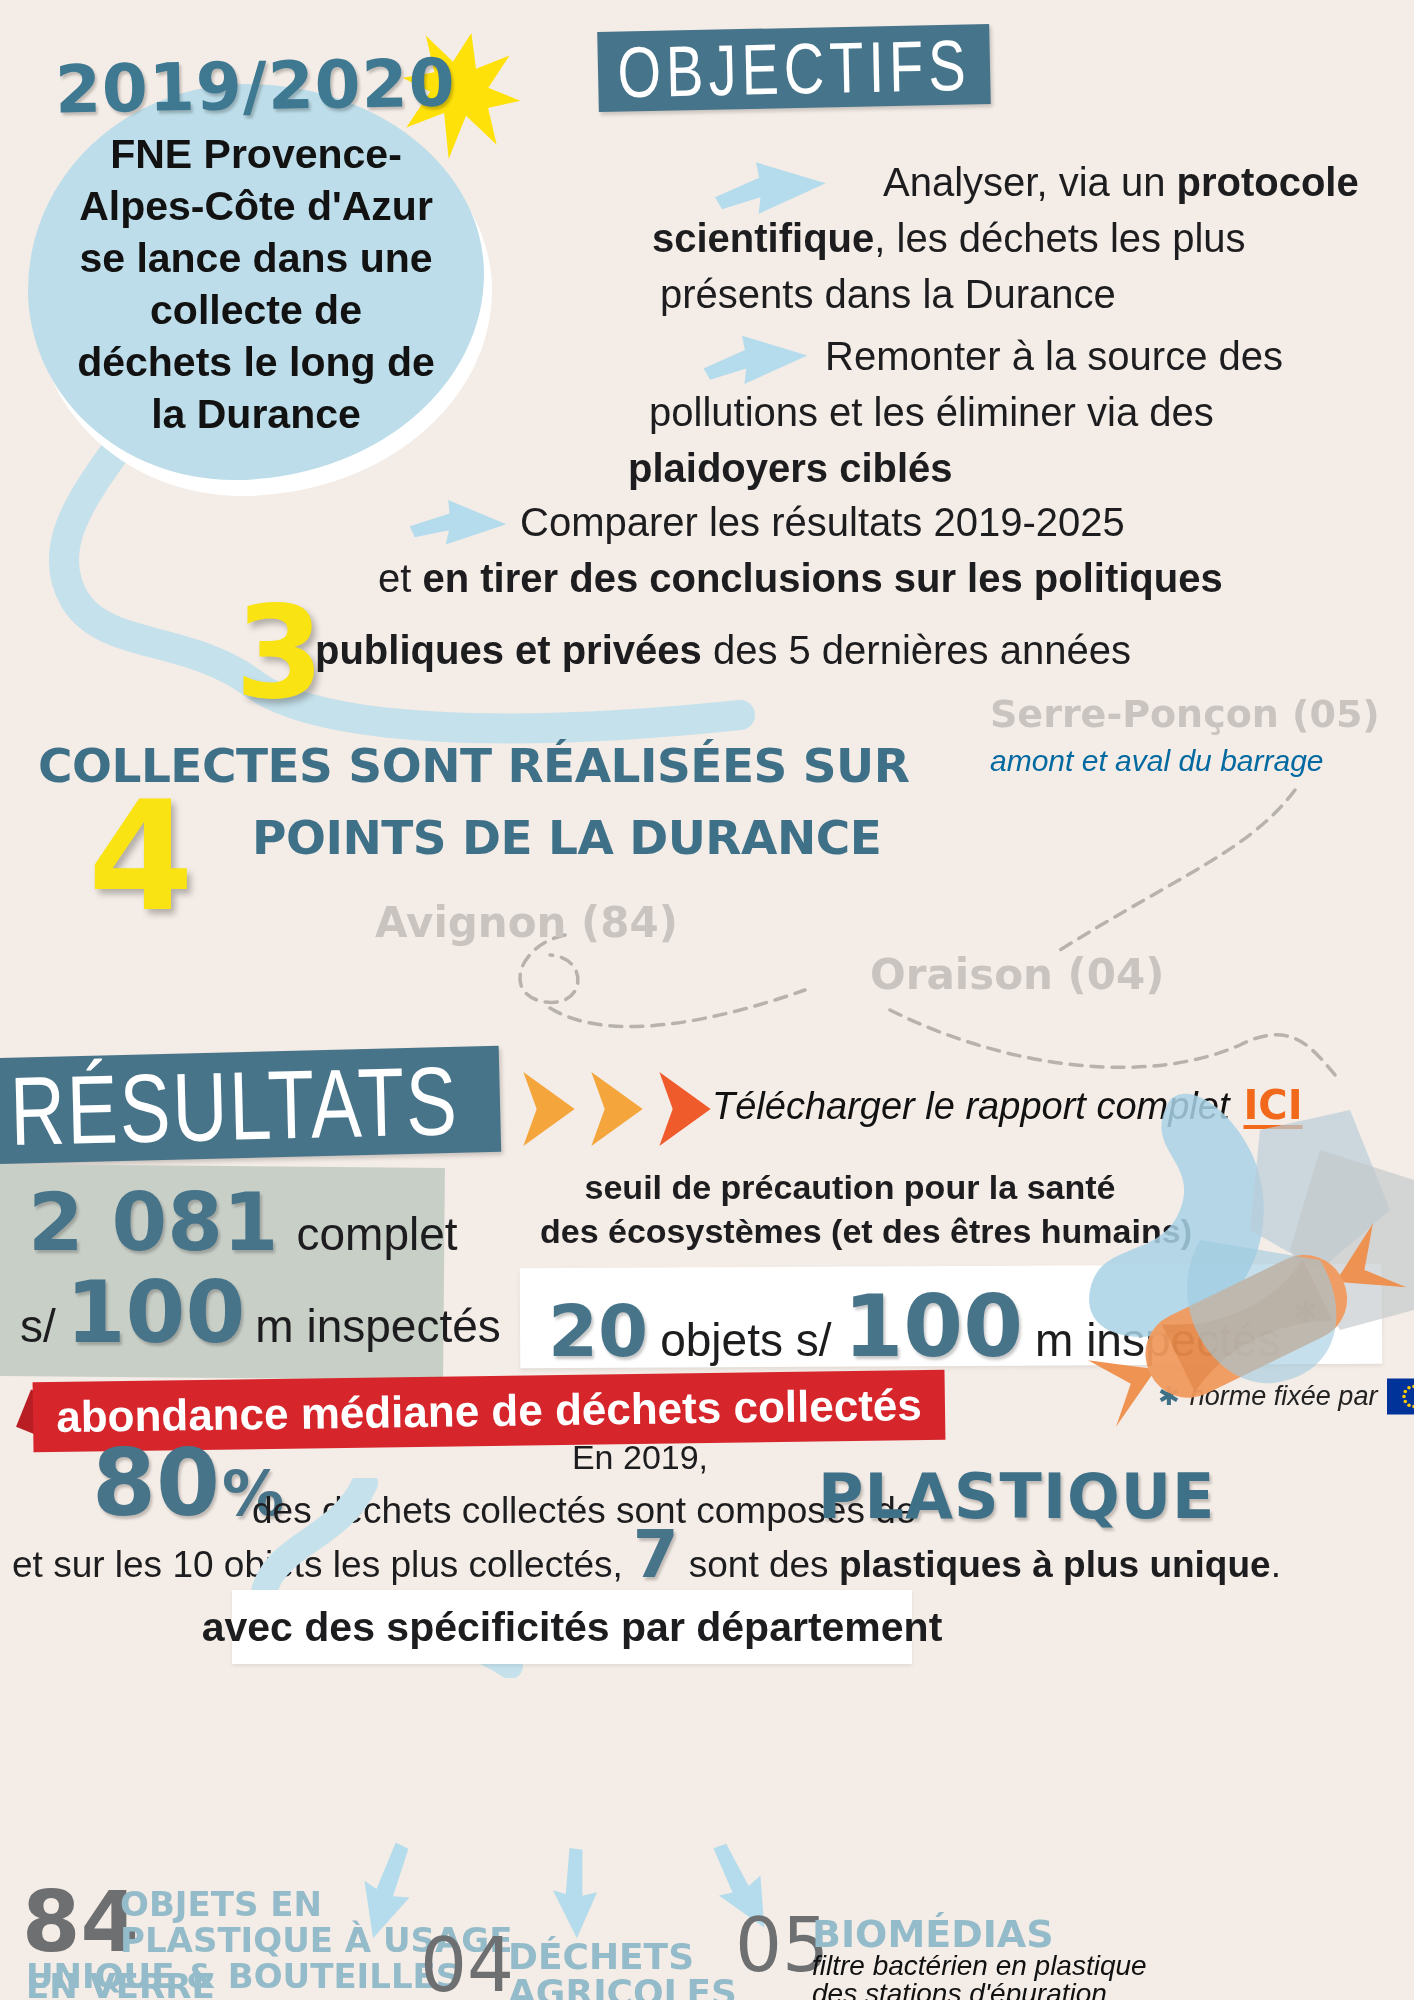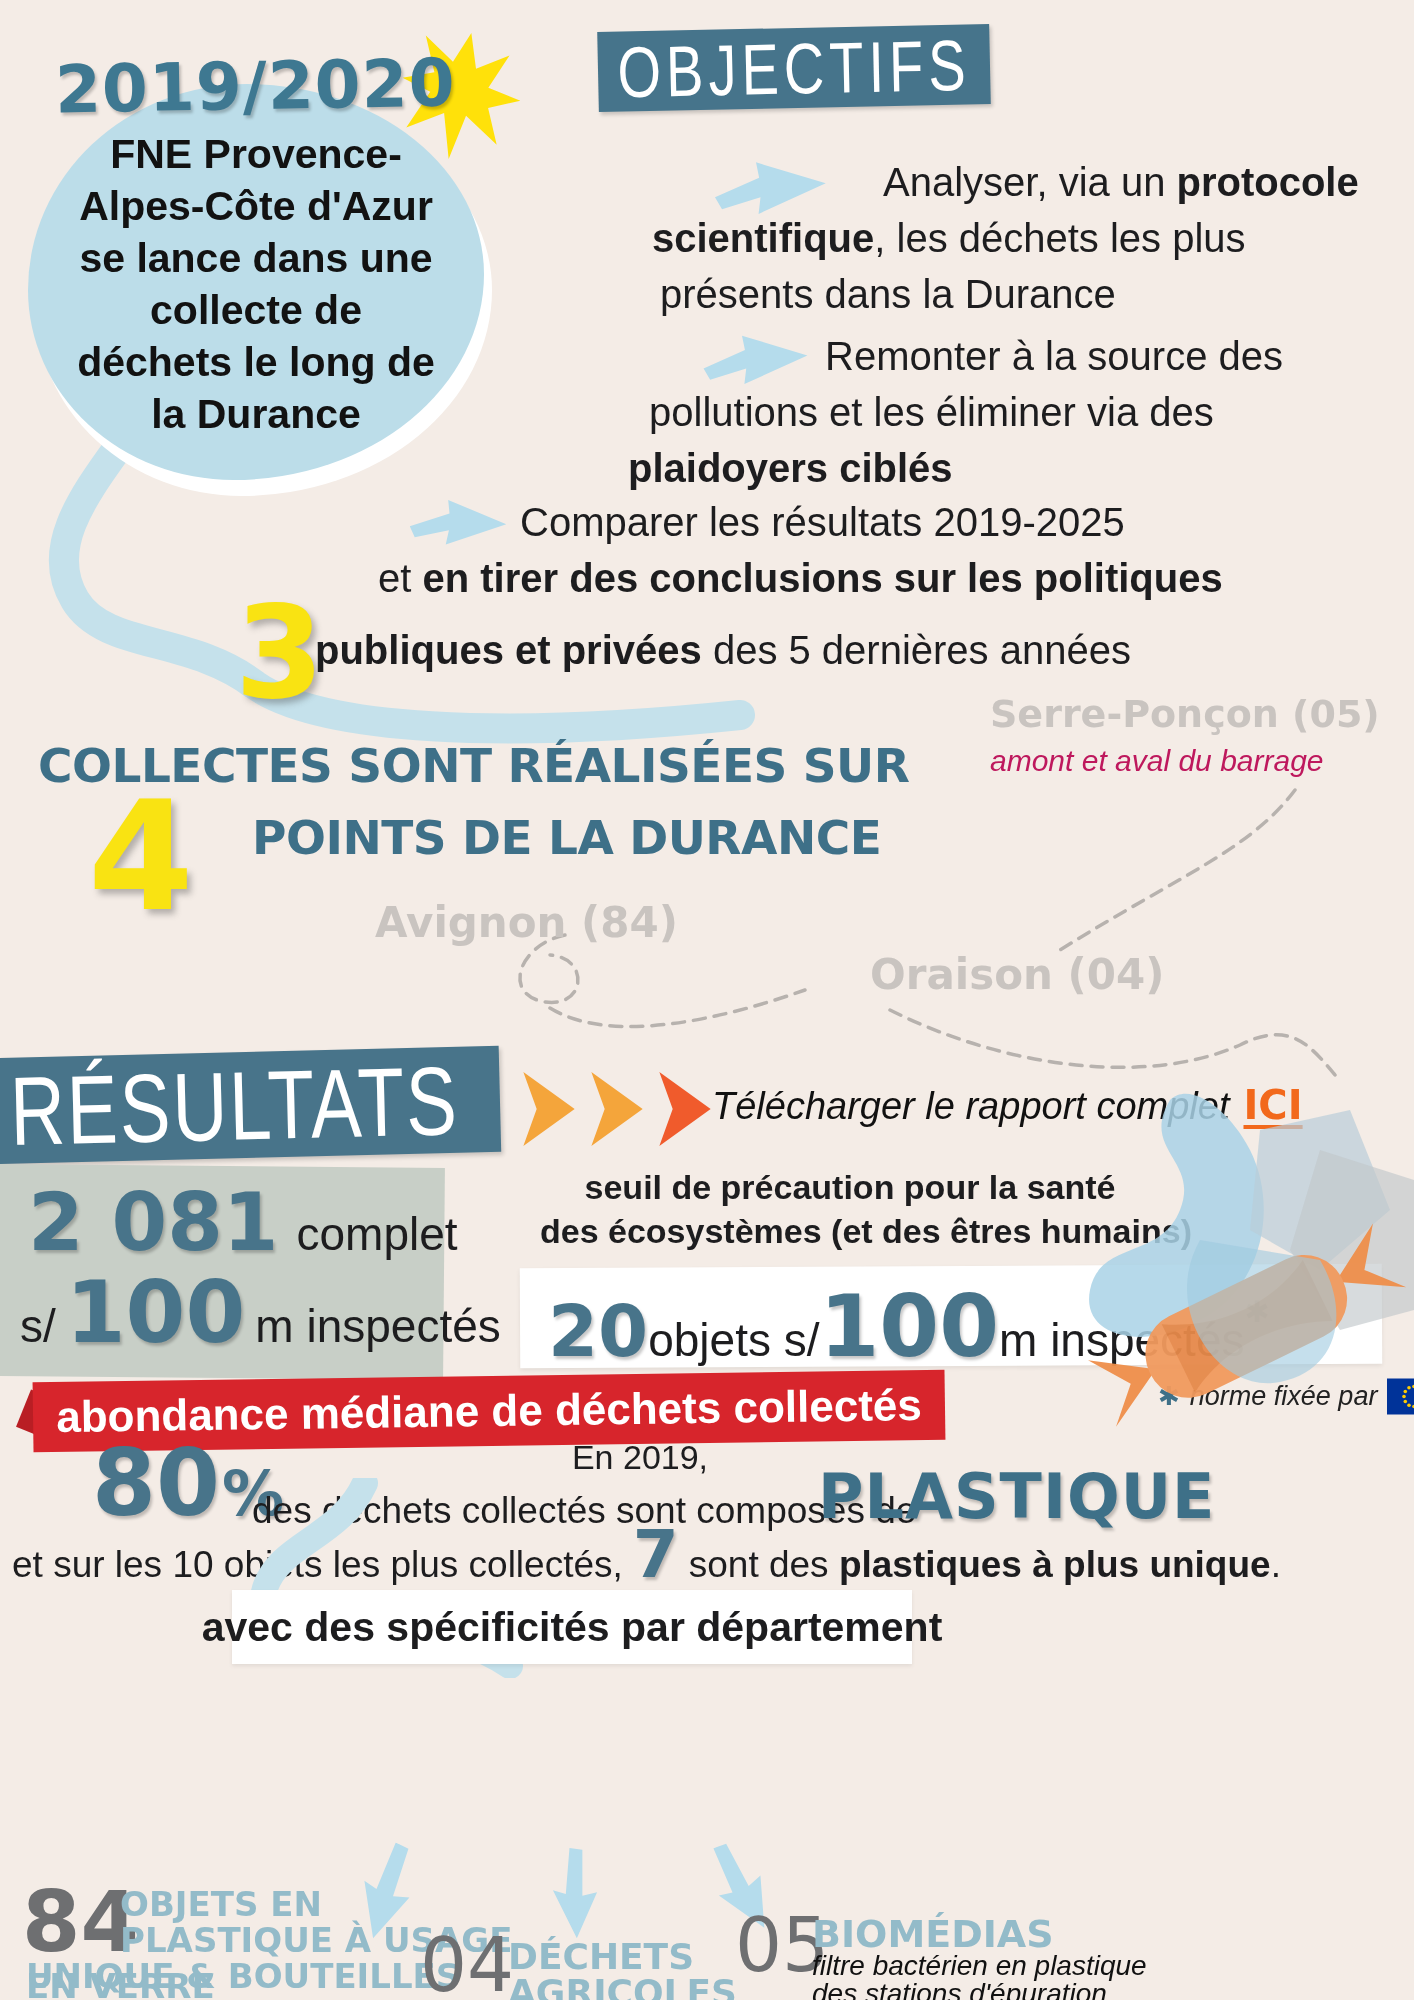--- a/index.html
+++ b/index.html
@@ -90,21 +90,21 @@
   <svg class="abs" style="left:250px;top:690px;" width="1140" height="430" viewBox="0 0 1140 430">
     <g fill="none" stroke="#b7b2ae" stroke-width="3.5" stroke-dasharray="12 9" stroke-linecap="round">
       <path d="M1045 100 C1000 160 930 185 810 260"></path>
       <path d="M315 245 C268 255 252 305 295 312 C336 318 340 268 300 265"></path>
       <path d="M300 318 C360 355 470 330 555 300"></path>
       <path d="M640 320 C760 380 900 395 990 355 C1040 330 1060 355 1085 385"></path>
     </g>
   </svg>
 
   <div class="abs maplabel nowrap" style="left:990px;top:692px;font-size:38px;">Serre-Ponçon (05)</div>
-  <div class="abs it nowrap" style="left:990px;top:744px;font-size:30px;color:#be185d;">amont et aval du barrage</div>
+  <div class="abs it nowrap" style="left:990px;top:744px;font-size:30px;color:#0369a1;">amont et aval du barrage</div>
   <div class="abs maplabel nowrap" style="left:375px;top:898px;font-size:42px;">Avignon (84)</div>
   <div class="abs maplabel nowrap" style="left:870px;top:950px;font-size:42px;">Oraison (04)</div>
 
   <div class="abs brush" style="left:-14px;top:1052px;width:514px;height:106px;transform:rotate(-1.4deg);background:#48748a;
               display:flex;align-items:center;justify-content:flex-start;padding-left:24px;box-sizing:border-box;">
     <span class="tall" style="color:#fff;font-size:76px;letter-spacing:2px;">RÉSULTATS</span>
   </div>
 
   <div class="abs" style="left:520px;top:1070px;display:flex;gap:10px;">
     <svg width="58" height="78" viewBox="0 0 56 76">
@@ -131,21 +131,21 @@
   <div class="abs row nowrap" style="left:20px;top:1262px;gap:10px;">
     <span style="font-size:46px;">s/</span>
     <span class="disp shadowed" style="font-size:86px;color:#48748a;">100</span>
     <span style="font-size:46px;">m inspectés</span>
   </div>
 
   <div class="abs nowrap" style="left:540px;top:1168px;width:620px;text-align:center;font-weight:800;font-size:34px;">seuil de précaution pour la santé</div>
   <div class="abs nowrap" style="left:540px;top:1212px;width:620px;text-align:center;font-weight:800;font-size:34px;">des écosystèmes (et des êtres humains)</div>
 
   <div class="abs whitebox" style="left:520px;top:1266px;width:862px;height:100px;transform:rotate(-0.3deg);"></div>
-  <div class="abs row nowrap" style="left:548px;top:1276px;gap:0;">
+  <div class="abs row nowrap" style="left:548px;top:1276px;gap:12px;">
     <span class="disp shadowed" style="font-size:72px;color:#48748a;">20</span>
     <span style="font-size:46px;">objets s/</span>
     <span class="disp shadowed" style="font-size:86px;color:#48748a;">100</span>
     <span style="font-size:46px;">m inspectés</span>
     <span class="teal" style="font-size:30px;position:relative;top:-34px;">✱</span>
   </div>
 
   <div class="abs" style="left:22px;top:1396px;width:42px;height:40px;background:#b91e24;transform:rotate(22deg);"></div>
   <div class="abs" style="left:33px;top:1376px;width:912px;height:70px;background:#d7252c;transform:rotate(-0.8deg);
               display:flex;align-items:center;justify-content:center;">

